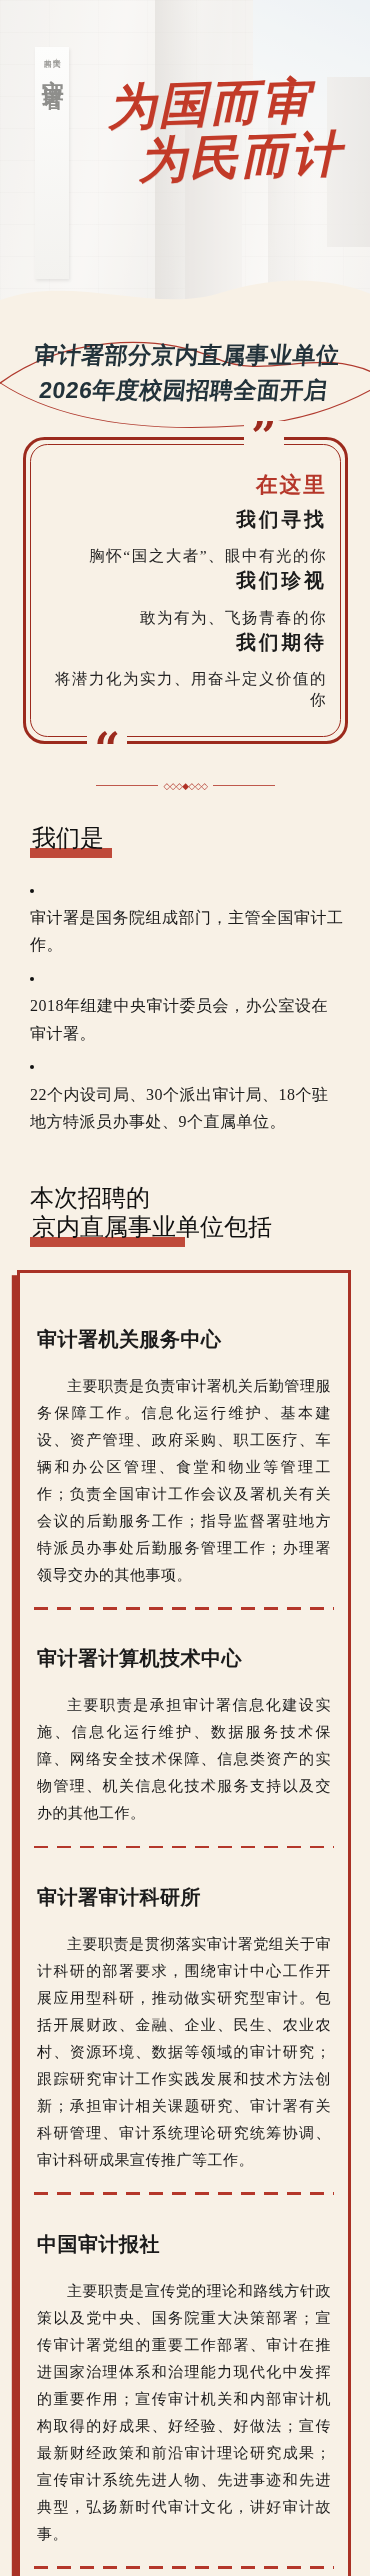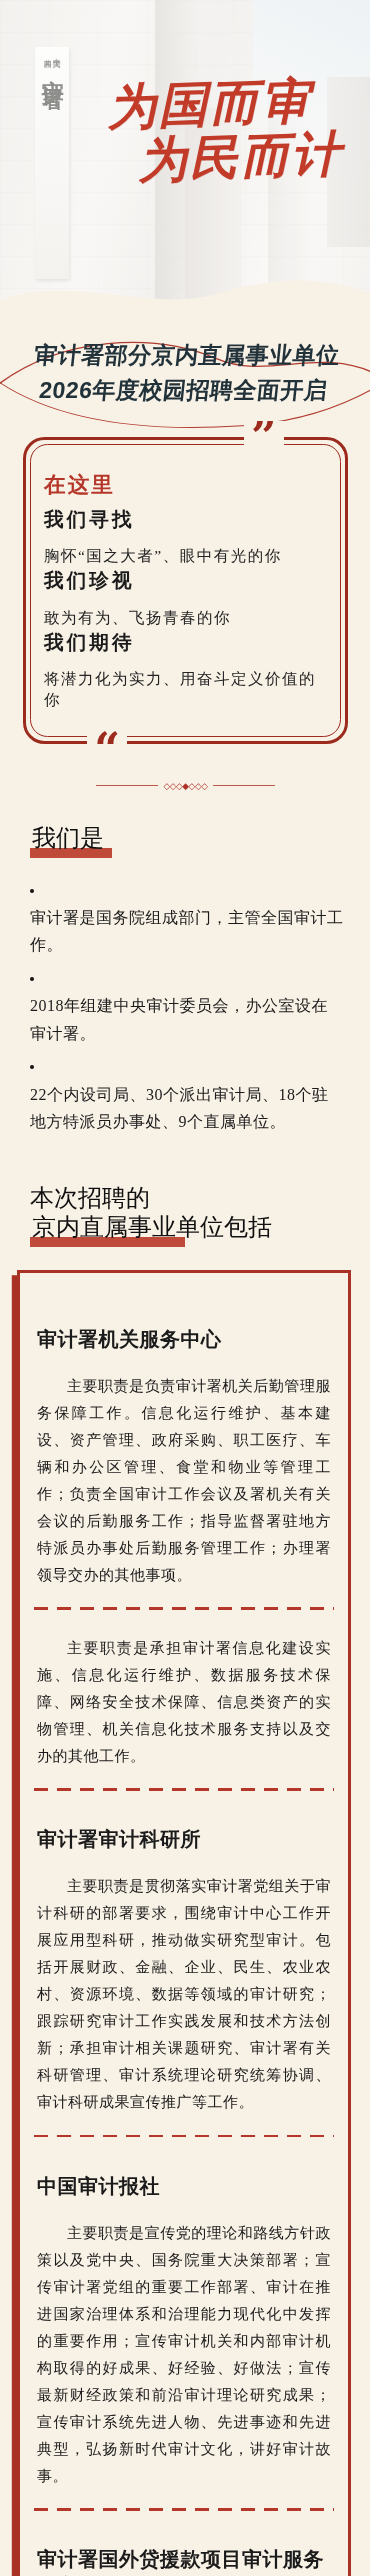--- a/index.html
+++ b/index.html
@@ -30,22 +30,22 @@
   
   .title-block{position:relative;padding:13.4px 5.2px 3.1px;text-align:center;}
   .title-curves{position:absolute;left:0;top:0;width:371px;height:124px;}
   .main-title{position:relative;font-family:"Liberation Sans","DejaVu Sans",sans-serif;font-weight:900;color:#22323a;transform:skewX(-6deg);font-size:23px;line-height:1.5;letter-spacing:0.5px;}
 
   
   .qbox-outer{position:relative;margin:27px 23px 0;border:3.1px solid #9c2a1d;border-radius:21.6px;padding:3.6px;}
   .qbox-inner{border:1.5px solid #9c2a1d;border-radius:17.5px;padding:19.6px 13.4px 25px;}
   .q-close{position:absolute;top:-19.6px;right:61px;background:#f8f1e6;padding:0 7.2px;color:#9c2a1d;font-size:45px;line-height:31px;height:28px;overflow:hidden;font-family:"DejaVu Serif",serif;font-weight:700;}
   .q-open{position:absolute;bottom:-15.5px;left:61px;background:#f8f1e6;padding:0 7.2px;color:#9c2a1d;font-size:45px;line-height:43px;height:28px;overflow:hidden;font-family:"DejaVu Serif",serif;font-weight:700;}
-  .intro-tag{text-align:left;font-family:"Liberation Sans","DejaVu Sans",sans-serif;font-weight:900;font-size:21.6px;color:#b5372a;letter-spacing:2.1px;margin:5.2px 0 7.2px;}
-  .intro-item{text-align:left;}
+  .intro-tag{text-align:right;font-family:"Liberation Sans","DejaVu Sans",sans-serif;font-weight:900;font-size:21.6px;color:#b5372a;letter-spacing:2.1px;margin:5.2px 0 7.2px;}
+  .intro-item{text-align:right;}
   .intro-head{font-size:19.6px;font-weight:900;letter-spacing:3.1px;}
   .intro-text{font-size:15.5px;margin-top:13.4px;letter-spacing:1.5px;color:#242424;}
 
   
   .ornament{display:flex;align-items:center;justify-content:center;margin:37px auto 0;gap:5.2px;}
   .ornament .bar{height:1px;width:62px;background:#b03226;opacity:.8;}
   .ornament .glyphs{color:#b03226;font-family:"DejaVu Sans",sans-serif;font-size:8.8px;letter-spacing:-0.5px;}
 
   
   .sec-head{font-weight:400;font-size:24px;color:#101010;margin:0 16px 0 30px;line-height:1.2;}
@@ -155,20 +155,21 @@
       <span>本次招聘的</span><br>
       <span class="hl partial">京内直属事业单位包括</span>
     </h2>
     <div class="units-box" id="units-box">
         <div class="unit">
           <h3 class="unit-name">审计署机关服务中心</h3>
           <p class="unit-desc">主要职责是负责审计署机关后勤管理服务保障工作。信息化运行维护、基本建设、资产管理、政府采购、职工医疗、车辆和办公区管理、食堂和物业等管理工作；负责全国审计工作会议及署机关有关会议的后勤服务工作；指导监督署驻地方特派员办事处后勤服务管理工作；办理署领导交办的其他事项。</p>
         </div>
         <div class="unit-sep"></div>
         <div class="unit">
+          <h3 class="unit-name">审计署计算机技术中心</h3>
           <p class="unit-desc">主要职责是承担审计署信息化建设实施、信息化运行维护、数据服务技术保障、网络安全技术保障、信息类资产的实物管理、机关信息化技术服务支持以及交办的其他工作。</p>
         </div>
         <div class="unit-sep"></div>
         <div class="unit">
           <h3 class="unit-name">审计署审计科研所</h3>
           <p class="unit-desc">主要职责是贯彻落实审计署党组关于审计科研的部署要求，围绕审计中心工作开展应用型科研，推动做实研究型审计。包括开展财政、金融、企业、民生、农业农村、资源环境、数据等领域的审计研究；跟踪研究审计工作实践发展和技术方法创新；承担审计相关课题研究、审计署有关科研管理、审计系统理论研究统筹协调、审计科研成果宣传推广等工作。</p>
         </div>
         <div class="unit-sep"></div>
         <div class="unit">
           <h3 class="unit-name">中国审计报社</h3>

